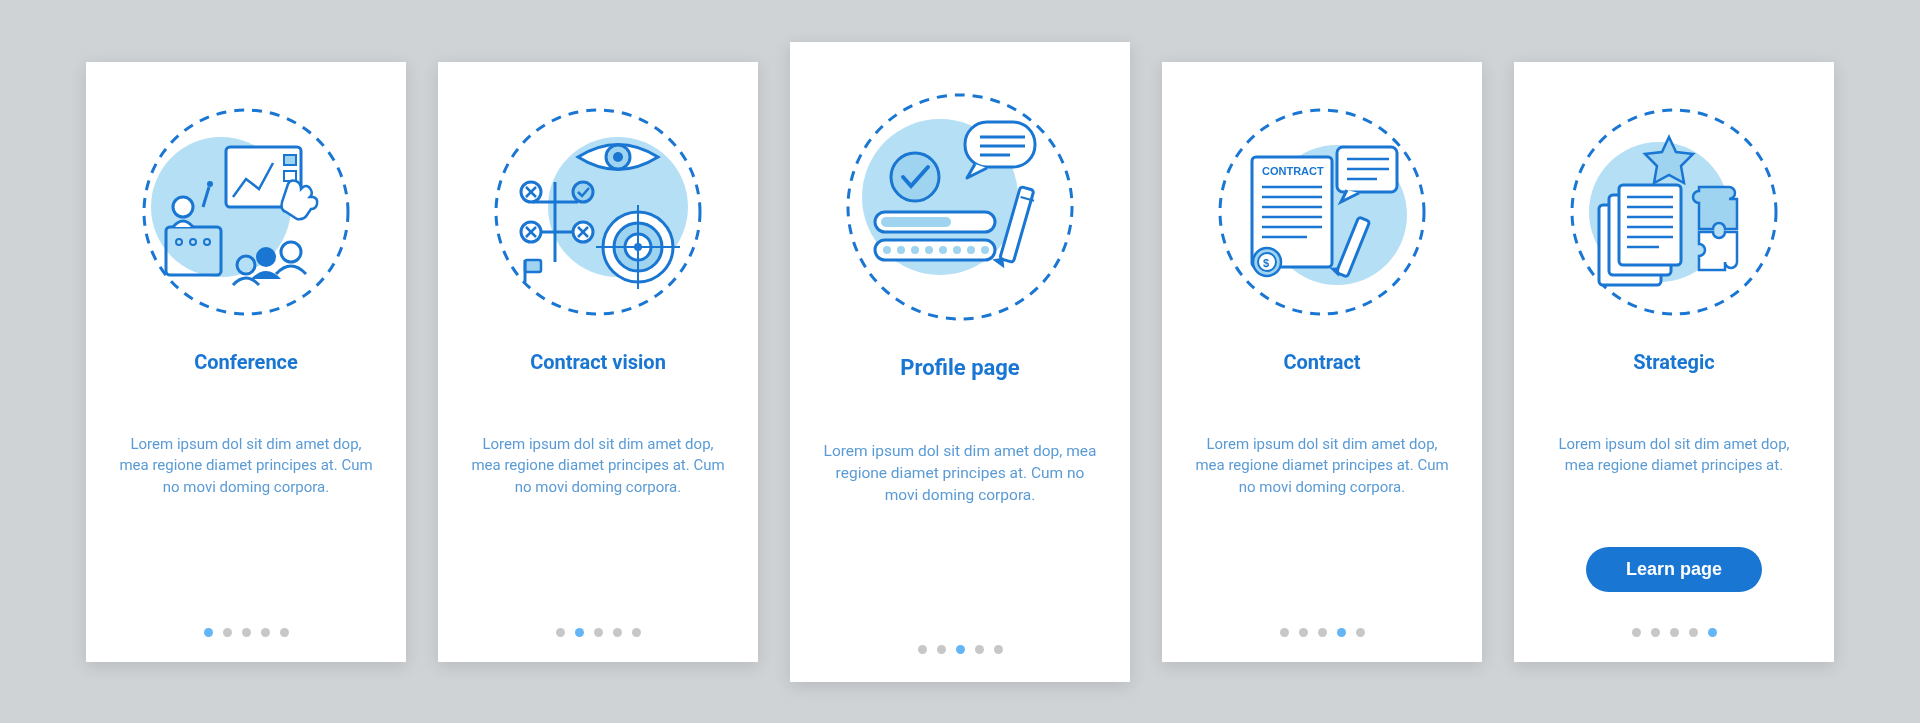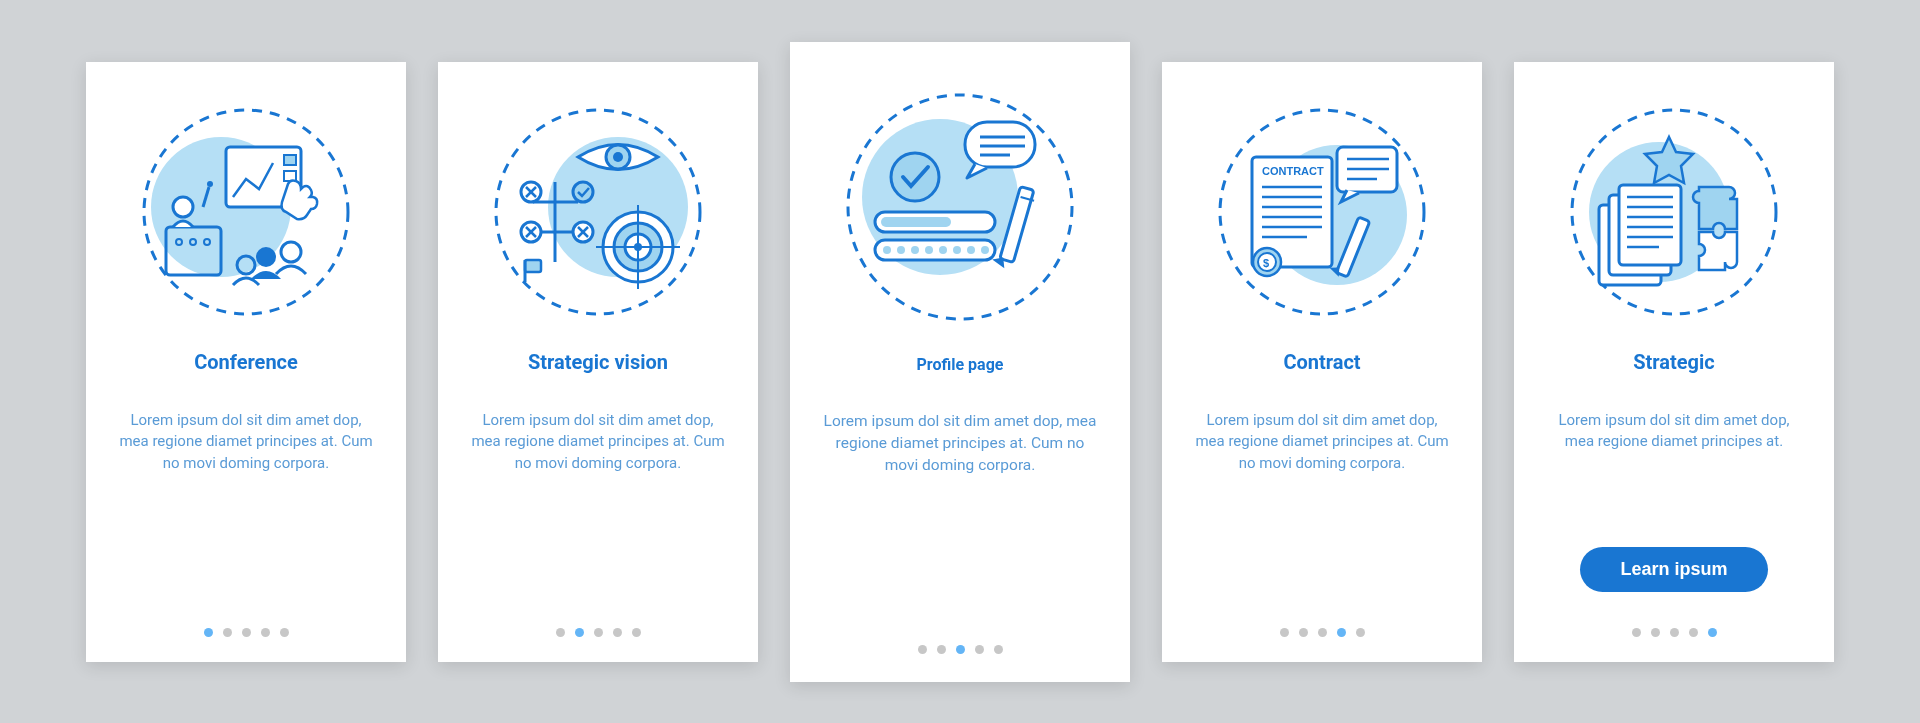--- a/index.html
+++ b/index.html
@@ -39,24 +39,24 @@
     display:flex;
     align-items:center;
     justify-content:center;
     margin-bottom: 18px;
   }
   .card.featured .illus-wrap { height: 260px; }
   .card-title {
     color: #1976d2;
     font-weight: 700;
     font-size: 20px;
-    margin-bottom: 0;
+    margin-bottom: 24px;
     text-align:center;
   }
-  .card.featured .card-title { font-size: 16px; }
+  .card.featured .card-title { font-size: 22px; }
   .card-desc {
     color: #5a9bd6;
     font-size: 15px;
     line-height: 1.45;
     text-align: center;
     flex: 1;
     margin-top: 36px;
   }
   .card.featured .card-desc { font-size: 15.5px; }
   .dots {
@@ -162,21 +162,21 @@
         <line x1="42" y1="163" x2="42" y2="185" stroke="#1976d2" stroke-width="3"></line>
 
         <circle cx="155" cy="150" r="35" fill="#fff" stroke="#1976d2" stroke-width="3"></circle>
         <circle cx="155" cy="150" r="24" fill="#9fd4f0" stroke="#1976d2" stroke-width="3"></circle>
         <circle cx="155" cy="150" r="13" fill="#fff" stroke="#1976d2" stroke-width="3"></circle>
         <circle cx="155" cy="150" r="4" fill="#1976d2"></circle>
         <line x1="155" y1="108" x2="155" y2="192" stroke="#1976d2" stroke-width="2"></line>
         <line x1="113" y1="150" x2="197" y2="150" stroke="#1976d2" stroke-width="2"></line>
       </svg>
     </div>
-    <h3 class="card-title">Strategic vision</h3>
+    <h3 class="card-title">Contract vision</h3>
     <p class="card-desc">Lorem ipsum dol sit dim amet dop, mea regione diamet principes at. Cum no movi doming corpora.</p>
     <div class="dots">
       <span class="dot"></span>
       <span class="dot active"></span>
       <span class="dot"></span>
       <span class="dot"></span>
       <span class="dot"></span>
     </div>
   </div>
 
@@ -280,21 +280,21 @@
         <line x1="68" y1="130" x2="114" y2="130" stroke="#1976d2" stroke-width="2.5"></line>
         <line x1="68" y1="140" x2="114" y2="140" stroke="#1976d2" stroke-width="2.5"></line>
         <line x1="68" y1="150" x2="100" y2="150" stroke="#1976d2" stroke-width="2.5"></line>
 
         <path d="M140 90 h30 a6 6 0 0 1 0 12 v0 h8 v30 h-12 a6 6 0 0 0 -12 0 h-14 v-26 a6 6 0 0 1 0 -12 z" fill="#9fd4f0" stroke="#1976d2" stroke-width="2.5"></path>
         <path d="M140 135 h14 a6 6 0 0 0 12 0 h12 v30 a6 6 0 0 1 -12 0 v8 h-26 v-14 a6 6 0 0 0 0 -12 z" fill="#fff" stroke="#1976d2" stroke-width="2.5"></path>
       </svg>
     </div>
     <h3 class="card-title">Strategic</h3>
     <p class="card-desc">Lorem ipsum dol sit dim amet dop, mea regione diamet principes at.</p>
-    <button class="cta-button">Learn ipsum</button>
+    <button class="cta-button">Learn page</button>
     <div class="dots">
       <span class="dot"></span>
       <span class="dot"></span>
       <span class="dot"></span>
       <span class="dot"></span>
       <span class="dot active"></span>
     </div>
   </div>
 
 </div>

